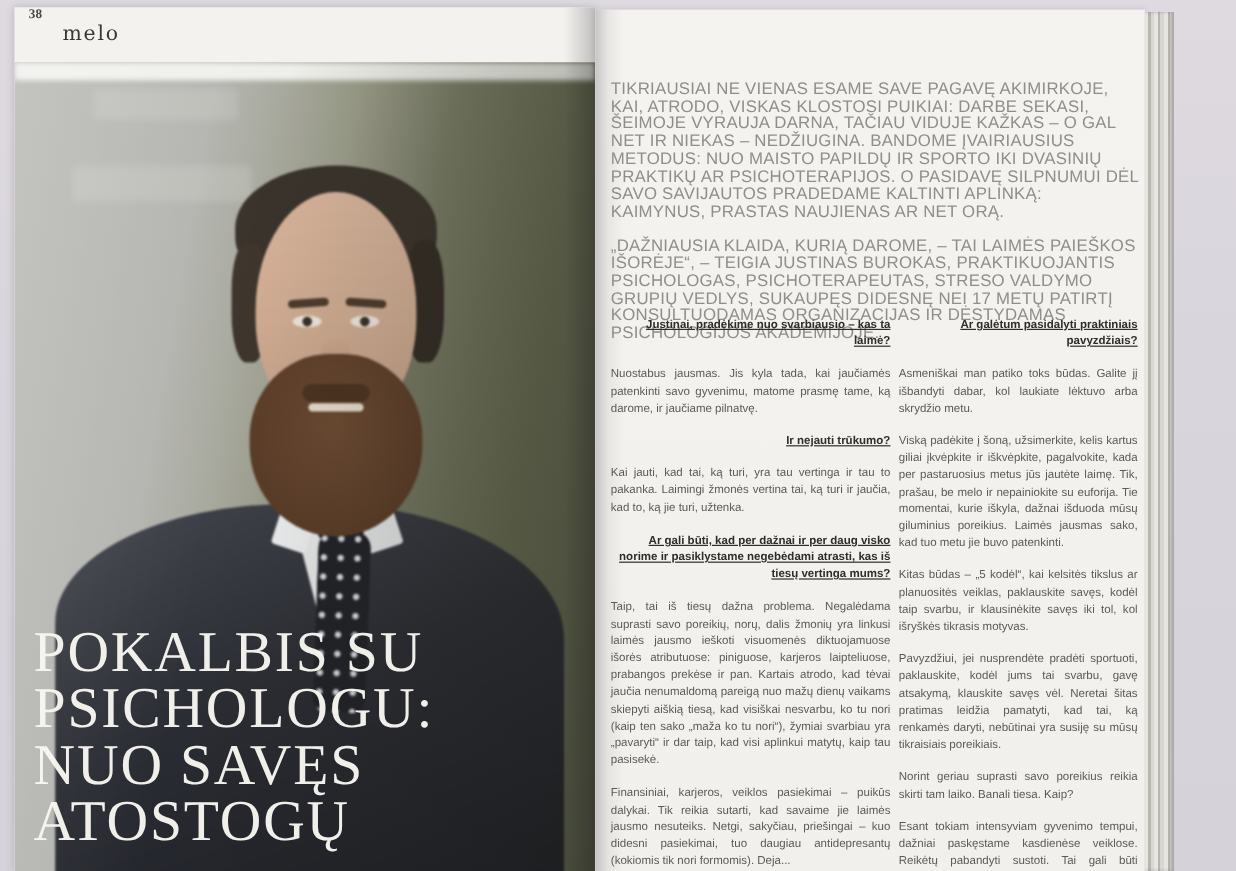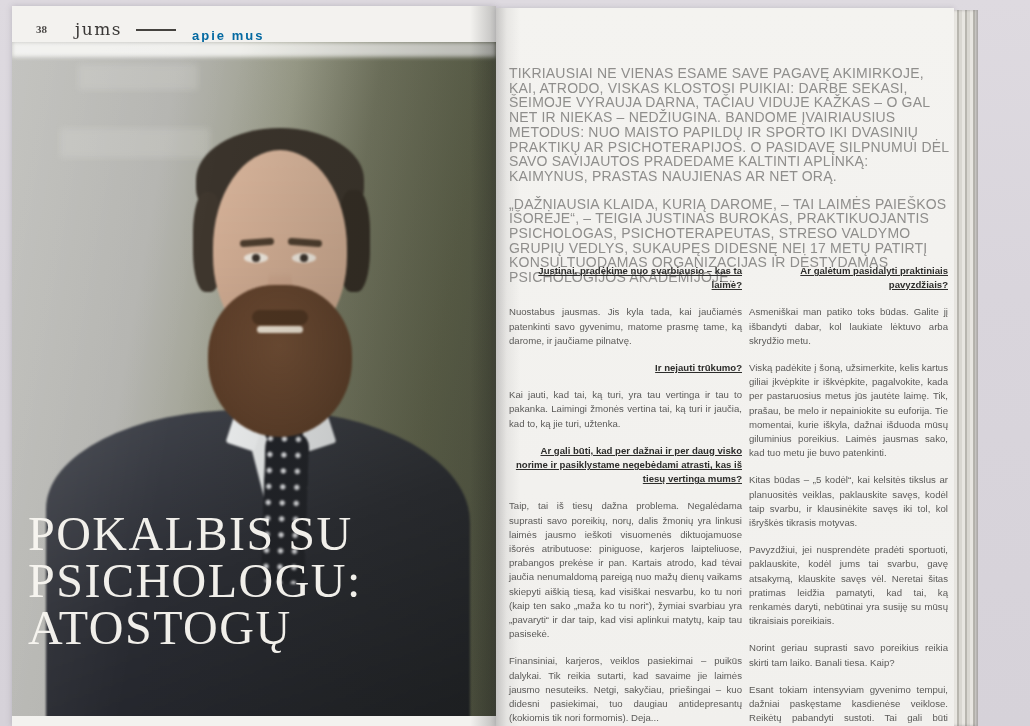--- a/index.html
+++ b/index.html
@@ -11,29 +11,30 @@
   .spread{position:absolute;left:0;top:0;width:1030px;height:726px;}
 
   
   .page-left{
     position:absolute;left:12px;top:6px;width:484px;height:720px;
     background:#f3f2ef;overflow:hidden;
     box-shadow:0 0 6px rgba(80,75,90,.25);
   }
   .masthead{
     position:absolute;left:0;top:0;width:100%;height:46px;
-    display:flex;align-items:center;padding-left:24px;box-sizing:border-box;
+    display:flex;padding-left:12px;box-sizing:border-box;
     color:#3c3a38;
+    flex-direction:column;
   }
   .page-num{font-family:"Liberation Serif",serif;font-size:11px;font-weight:bold;color:#4a4846;}
   .logo{font-family:"DejaVu Serif",serif;font-size:17px;letter-spacing:1.5px;color:#3a3836;margin-left:28px;font-weight:500;}
   .rule{width:40px;height:2px;background:#45433f;margin-left:14px;margin-top:2px;}
   .section{font-family:Liberation Sans, sans-serif;font-weight:bold;font-size:13px;letter-spacing:2px;color:#0369a1;margin-left:16px;margin-top:13px;}
 
-  .photo{position:absolute;left:0;top:36px;width:484px;height:674px;
+  .photo{position:absolute;left:0;top:46px;width:484px;height:674px;
     background:linear-gradient(100deg,#bdbdb9 0%,#b4b4b0 28%,#9b9d8a 48%,#767963 62%,#646850 80%,#585c49 100%);
     overflow:hidden;}
   .photo-topband{position:absolute;left:0;top:0;width:100%;height:15px;background:rgba(250,250,248,.85);filter:blur(2px);}
   .ghost{position:absolute;background:rgba(240,240,238,.16);filter:blur(3px);border-radius:3px;}
   .ghost.g1{left:66px;top:22px;width:120px;height:26px;}
   .ghost.g2{left:48px;top:86px;width:150px;height:30px;}
   .photo-tone{position:absolute;inset:0;background:linear-gradient(100deg,rgba(255,255,255,.10) 0%,transparent 38%,rgba(28,30,20,.18) 72%,rgba(24,26,18,.28) 100%);}
 
   .man{position:absolute;inset:0;filter:blur(1.1px);}
   .suit{position:absolute;left:34px;top:368px;width:424px;height:330px;
@@ -103,21 +104,21 @@
     box-shadow:inset -2px 0 3px rgba(90,86,96,.4);}
 </style>
 </head>
 <body>
 
 <div class="spread">
 
   <div class="page-left">
     <div class="masthead">
       <span class="page-num">38</span>
-      <span class="logo">jums</span>
+      <span class="logo">melo</span>
       <span class="rule"></span>
       <span class="section">apie mus</span>
     </div>
 
     <div class="photo">
       <div class="photo-topband"></div>
       <div class="ghost g1"></div>
       <div class="ghost g2"></div>
 
       <div class="man">
@@ -143,20 +144,21 @@
         <div class="beard"></div>
         <div class="mustache"></div>
         <div class="smile"></div>
       </div>
 
       <div class="photo-tone"></div>
 
       <div class="title">
           <span class="line">POKALBIS SU</span>
           <span class="line">PSICHOLOGU:</span>
+          <span class="line">NUO SAVĘS</span>
           <span class="line">ATOSTOGŲ</span>
         </div>
     </div>
   </div>
 
   <div class="page-right">
     <div class="intro">
         <p class="intro-par">TIKRIAUSIAI NE VIENAS ESAME SAVE PAGAVĘ AKIMIRKOJE, KAI, ATRODO, VISKAS KLOSTOSI PUIKIAI: DARBE SEKASI, ŠEIMOJE VYRAUJA DARNA, TAČIAU VIDUJE KAŽKAS – O GAL NET IR NIEKAS – NEDŽIUGINA. BANDOME ĮVAIRIAUSIUS METODUS: NUO MAISTO PAPILDŲ IR SPORTO IKI DVASINIŲ PRAKTIKŲ AR PSICHOTERAPIJOS. O PASIDAVĘ SILPNUMUI DĖL SAVO SAVIJAUTOS PRADEDAME KALTINTI APLINKĄ: KAIMYNUS, PRASTAS NAUJIENAS AR NET ORĄ.</p>
         <p class="intro-par">„DAŽNIAUSIA KLAIDA, KURIĄ DAROME, – TAI LAIMĖS PAIEŠKOS IŠORĖJE“, – TEIGIA JUSTINAS BUROKAS, PRAKTIKUOJANTIS PSICHOLOGAS, PSICHOTERAPEUTAS, STRESO VALDYMO GRUPIŲ VEDLYS, SUKAUPĘS DIDESNĘ NEI 17 METŲ PATIRTĮ KONSULTUODAMAS ORGANIZACIJAS IR DĖSTYDAMAS PSICHOLOGIJOS AKADEMIJOJE.</p>
       </div>

